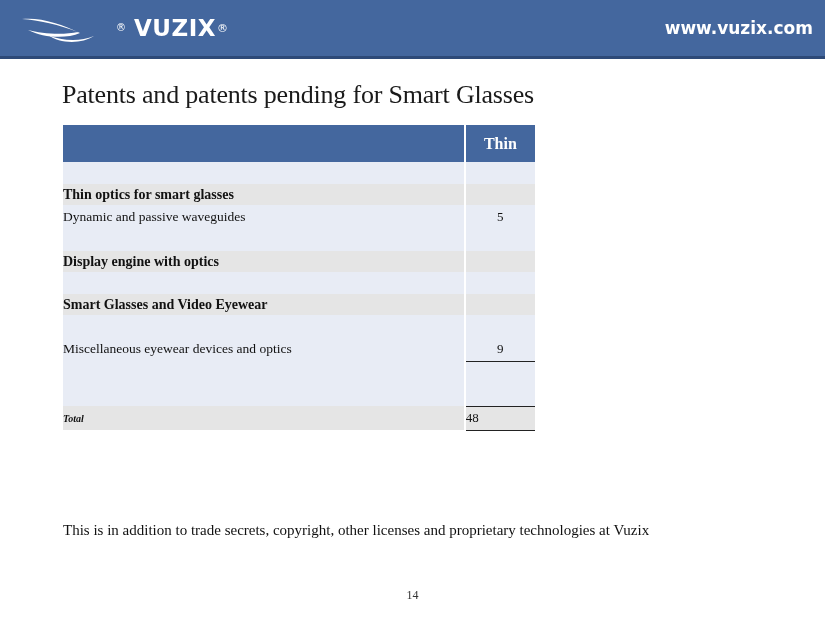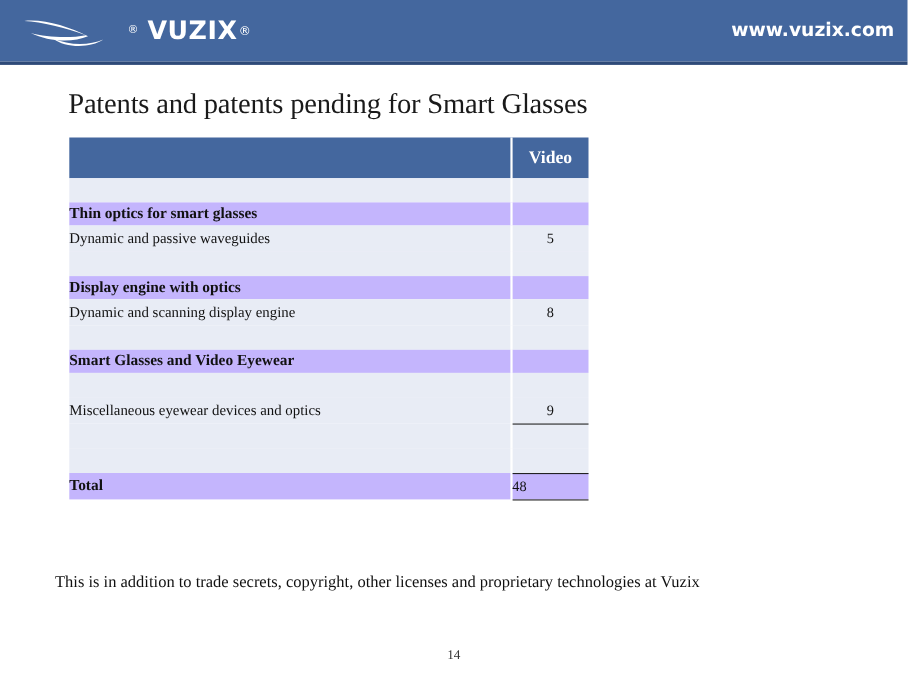--- a/index.html
+++ b/index.html
@@ -116,21 +116,21 @@
     text-align: center;
     height: 37px;
     vertical-align: middle;
     border-left: 2px solid #ffffff;
   }
 
   .row-spacer td {
     height: 22px;
   }
   .cell-light { background: #e8ecf5; }
-  .cell-mid   { background: #c4b5fd; }
+  .cell-mid   { background: #e5e5e5; }
   .cell-sep   { border-left: 2px solid #ffffff; }
 
   .group-label {
     font-weight: bold;
     font-size: 14px;
     color: #111111;
     padding: 4px 0 4px 4px;
     height: 21px;
     vertical-align: middle;
   }
@@ -142,42 +142,43 @@
     vertical-align: middle;
   }
   .count-cell {
     text-align: center;
     font-size: 13px;
     color: #111111;
     vertical-align: middle;
   }
   .total-label {
     font-weight: bold;
-    font-size: 14px;
+    font-size: 10px;
     color: #111111;
     padding: 4px 0 4px 4px;
     height: 24px;
     vertical-align: middle;
+    font-style: italic;
   }
   .total-count {
     text-align: left;
     font-size: 13px;
     color: #111111;
     vertical-align: middle;
     border-top: 1.5px solid #222;
     border-bottom: 1.5px solid #222;
   }
   .subtotal-top {
     border-top: 1.5px solid #222;
   }
 
   
   .footnote {
     position: absolute;
-    left: 50px;
+    left: 63px;
     top: 522px;
     font-size: 15px;
     color: #111111;
   }
   .page-number {
     position: absolute;
     left: 0;
     top: 588px;
     width: 825px;
     text-align: center;
@@ -207,21 +208,21 @@
 <div class="slide-title">Patents and patents pending for Smart Glasses</div>
 
 <table class="patent-table">
   <colgroup>
     <col class="col-label">
     <col class="col-count">
   </colgroup>
   <thead>
     <tr>
       <th class="hdr-blank"></th>
-      <th class="hdr-count">Video</th>
+      <th class="hdr-count">Thin</th>
     </tr>
   </thead>
   <tbody>
     <tr class="row-spacer">
       <td class="cell-light"></td>
       <td class="cell-light cell-sep"></td>
     </tr>
 
     <tr>
       <td class="cell-mid group-label">Thin optics for smart glasses</td>
@@ -233,24 +234,20 @@
     </tr>
     <tr class="row-spacer">
       <td class="cell-light"></td>
       <td class="cell-light cell-sep"></td>
     </tr>
 
     <tr>
       <td class="cell-mid group-label">Display engine with optics</td>
       <td class="cell-mid cell-sep count-cell"></td>
     </tr>
-    <tr>
-      <td class="cell-light item-label">Dynamic and scanning display engine</td>
-      <td class="cell-light cell-sep count-cell">8</td>
-    </tr>
     <tr class="row-spacer">
       <td class="cell-light"></td>
       <td class="cell-light cell-sep"></td>
     </tr>
 
     <tr>
       <td class="cell-mid group-label">Smart Glasses and Video Eyewear</td>
       <td class="cell-mid cell-sep count-cell"></td>
     </tr>
     <tr class="row-spacer">

